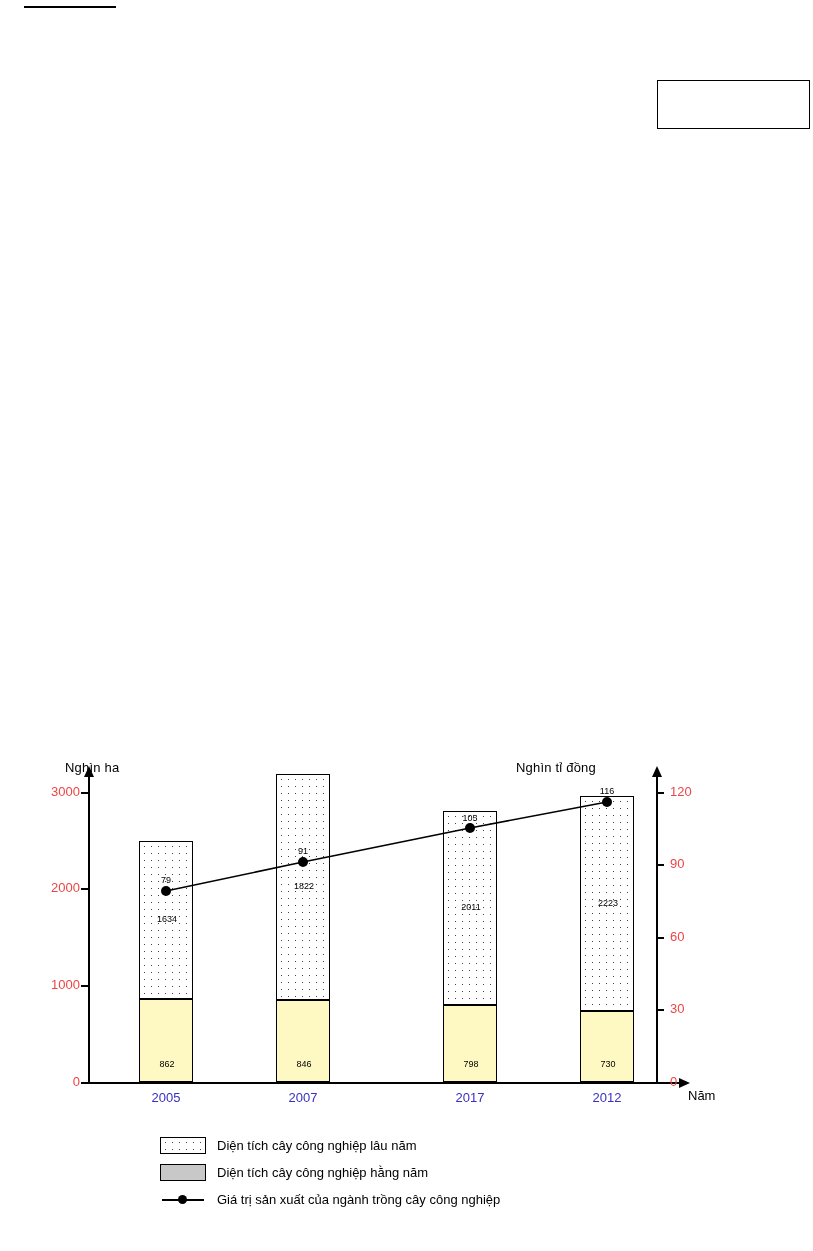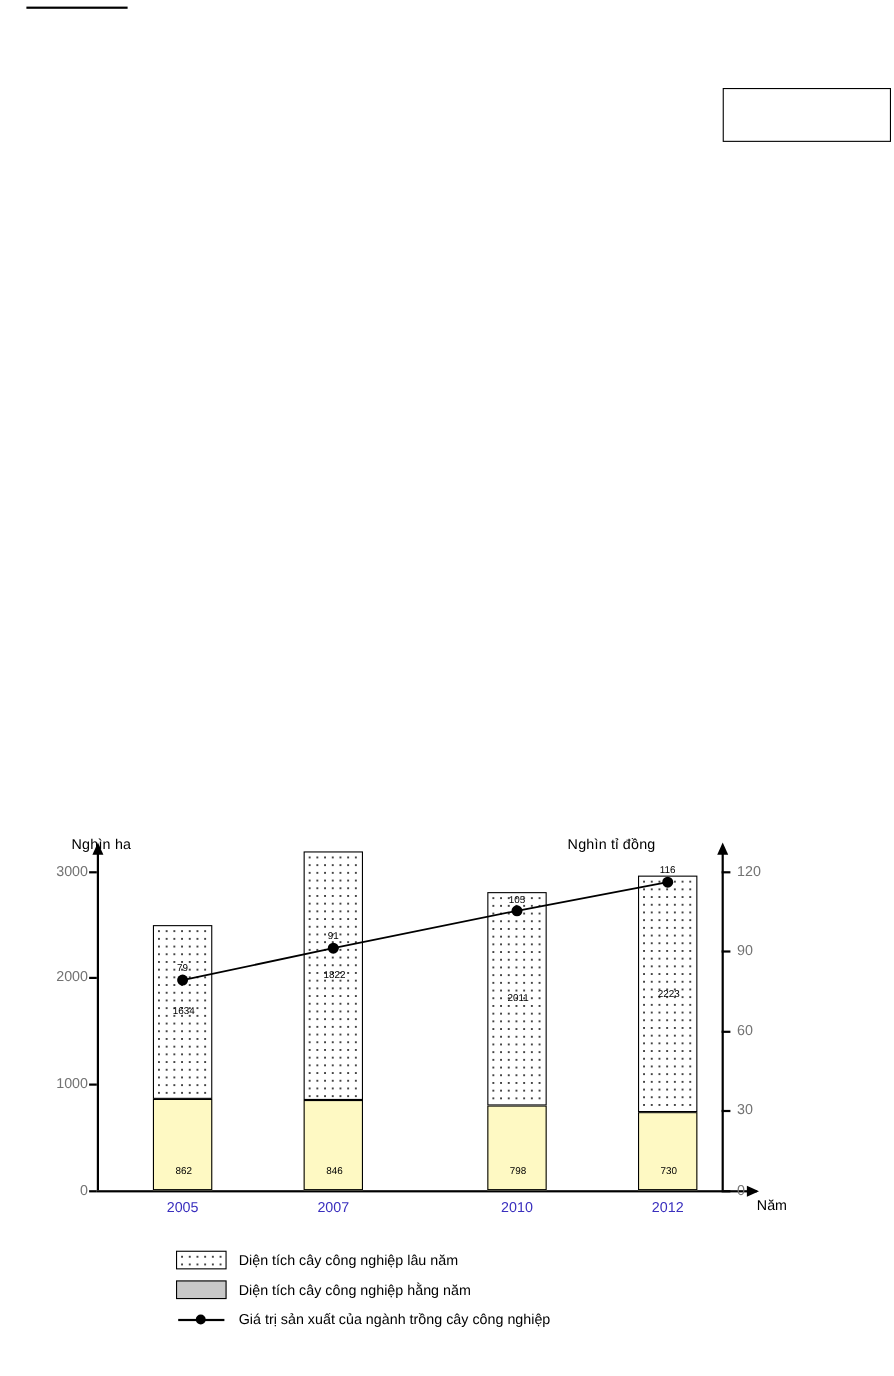--- a/index.html
+++ b/index.html
@@ -105,21 +105,21 @@
     position: absolute;
     height: 0;
     border-top: 2px solid #000;
   }
   .tick.left  { left: -7px; width: 7px; }
   .tick.right { left: 568px; width: 8px; }
 
   .ytick-label {
     position: absolute;
     font-size: 13px;
-    color: #737373;
+    color: #ef4444;
     text-align: right;
     width: 44px;
   }
   .ytick-label.left  { left: -52px; }
   .ytick-label.right { left: 582px; text-align: left; width: 44px; }
 
   .xtick-label {
     position: absolute;
     top: 298px;
     font-size: 13px;
@@ -263,21 +263,21 @@
     <div class="tick right" style="top:0px"></div>
 
     <div class="ytick-label right" style="top:282px">0</div>
     <div class="ytick-label right" style="top:209px">30</div>
     <div class="ytick-label right" style="top:137px">60</div>
     <div class="ytick-label right" style="top:64px">90</div>
     <div class="ytick-label right" style="top:-8px">120</div>
 
     <div class="xtick-label" style="left:48px">2005</div>
     <div class="xtick-label" style="left:185px">2007</div>
-    <div class="xtick-label" style="left:352px">2010</div>
+    <div class="xtick-label" style="left:352px">2017</div>
     <div class="xtick-label" style="left:489px">2012</div>
 
     <div class="bar-group" style="left:51px">
       <div class="bar-seg annual" style="height:83px; bottom:0">
         <span class="bar-val annual">862</span>
       </div>
       <div class="bar-seg perennial" style="height:158px; bottom:83px">
         <span class="bar-val perennial">1634</span>
       </div>
     </div>

